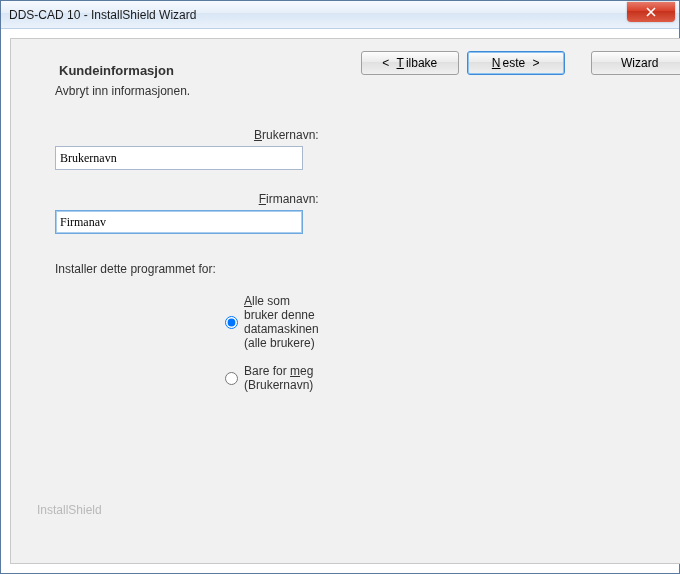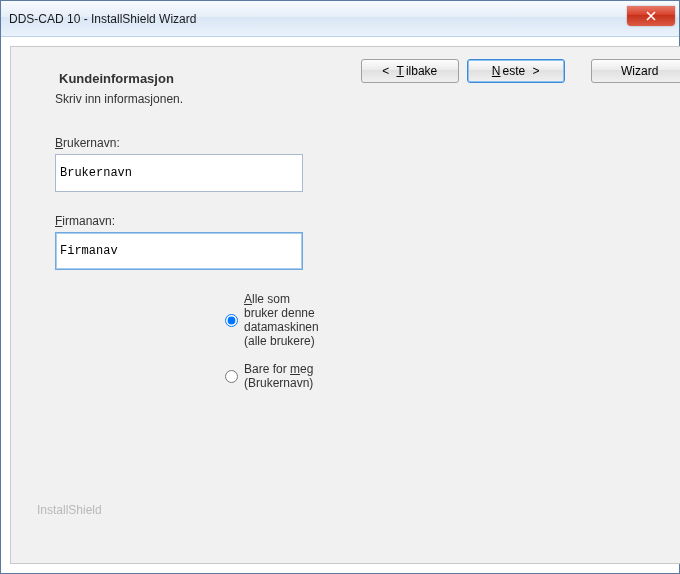--- a/index.html
+++ b/index.html
@@ -1,33 +1,33 @@
 <!DOCTYPE html>
 <html><head>
 <meta charset="utf-8">
 <style>
   * { box-sizing: border-box; }
   html, body { margin:0; padding:0; font-family:"Segoe UI",Tahoma,sans-serif; background:#fff; }
   .window { width:680px; height:574px; border:1px solid #5a7aa0; background:#fff; position:relative; display:flex; flex-direction:column; }
-  .titlebar { height:36px; background:linear-gradient(#f7fbff,#e6eef8 45%,#d9e6f5 46%,#eaf2fb); display:flex; align-items:center; padding:0 0 0 8px; border-bottom:1px solid #bcd0e6; }
+  .titlebar { height:28px; background:linear-gradient(#f7fbff,#e6eef8 45%,#d9e6f5 46%,#eaf2fb); display:flex; align-items:center; padding:0 0 0 8px; border-bottom:1px solid #bcd0e6; }
   .titlebar-text { font-size:12px; color:#1a1a1a; flex:1; }
   .close-btn { width:48px; height:20px; margin-right:4px; margin-top:-6px; border:none; border-radius:0 0 4px 4px; background:linear-gradient(#e67a6a,#d9402a 45%,#c6321c 46%,#dc5a44); display:flex; align-items:center; justify-content:center; cursor:pointer; box-shadow:0 0 2px rgba(0,0,0,0.3); }
   .close-btn svg { width:10px; height:10px; }
   .outer-pad { padding:9px; flex:1; display:flex; }
   .inner-frame { flex:1; border:1px solid #c9c9c9; background:#f1f1f1; display:flex; flex-direction:row; }
   .banner { height:60px; background:#fff; position:relative; border-bottom:1px solid #d0d0d0; overflow:hidden; }
   .banner svg.pattern { position:absolute; right:120px; top:0; height:60px; width:300px; }
   .brand { position:absolute; right:14px; top:14px; display:flex; align-items:center; gap:6px; }
   .brand-text { color:#c1272d; font-weight:bold; font-size:20px; letter-spacing:0.5px; }
   .content { padding:24px 28px 0 28px; flex:1; color:#333; font-size:12px; }
   .heading { font-weight:bold; font-size:13px; color:#333; margin-bottom:6px;padding-left:20px; }
   .subtext { margin-left:16px; margin-bottom:30px; }
-  .field-label { margin-left:16px; margin-bottom:4px; }
+  .field-label { margin-left:16px; margin-bottom:4px;text-align:right; }
   .field-label .ul { text-decoration:underline; }
-  .text-input { display:block; margin:0 16px 22px 16px; width:calc(100% - 32px); height:38px; border:1px solid #a9b8cc; padding:2px 4px; font-size:12px; font-family:Liberation Mono, monospace; background:#fff; }
+  .text-input { display:block; margin:0 16px 22px 16px; width:calc(100% - 32px); height:24px; border:1px solid #a9b8cc; padding:2px 4px; font-size:12px; font-family:Liberation Serif, serif; background:#fff; }
   .install-for { margin-left:16px; margin-bottom:18px; margin-top:28px; }
   .radio-group { margin-left:186px; }
   .radio-line { display:flex; align-items:center; gap:6px; margin-bottom:14px; font-size:12px;justify-content:center; }
   .radio-line input { margin:0; }
   .radio-line .ul { text-decoration:underline; }
   .footer-brand { position:absolute; left:36px; bottom:56px; color:#b9b9b9; font-size:12px; }
   .divider { height:1px; background:#d0d0d0; box-shadow:0 1px 0 #fff; margin-top:auto; }
   .btn-row { height:48px; display:flex; align-items:center; justify-content:flex-end; gap:8px; padding:0 14px; }
   .btn { width:98px; height:24px; border:1px solid #a0a0a0; border-radius:3px; background:linear-gradient(#fdfdfd,#ebebeb 45%,#e0e0e0 46%,#f0f0f0); font-size:12px; font-family:inherit; cursor:pointer; display:flex; align-items:center; justify-content:center; gap:2px; }
   .btn .ul { text-decoration:underline; }
@@ -66,28 +66,29 @@
               <path d="M14 3 L14 14 L24 8 M14 14 L4 8 M14 14 L14 25 M4 20 L14 14 L24 20" stroke-width="1"></path>
             </g>
             <path d="M14 3 L24 8 L14 14 L4 8 Z" fill="#e8bfc2" fill-opacity="0.5" stroke="none"></path>
           </svg>
           <span class="brand-text">DDS-CAD</span>
         </div>
       </div>
 
       <div class="content">
         <div class="heading">Kundeinformasjon</div>
-        <div class="subtext">Skriv inn informasjonen.</div>
+        <div class="subtext">Avbryt inn informasjonen.</div>
 
         <div class="field-label"><span class="ul">B</span><span>rukernavn:</span></div>
         <input class="text-input" type="text" value="Brukernavn" style="">
 
         <div class="field-label"><span class="ul">F</span><span>irmanavn:</span></div>
         <input class="text-input" type="text" style="border-color: rgb(110, 168, 222); box-shadow: rgb(168, 205, 238) 0px 0px 0px 1px inset;" value="Firmanav">
 
+        <div class="install-for">Installer dette programmet for:</div>
 
         <div class="radio-group">
           <label class="radio-line">
             <input type="radio" name="ifor" checked="" style="">
             <span><span class="ul">A</span><span>lle som bruker denne datamaskinen (alle brukere)</span></span>
           </label>
           <label class="radio-line">
             <input type="radio" name="ifor" style="">
             <span><span>Bare for </span><span class="ul">m</span><span>eg (Brukernavn)</span></span>
           </label>

